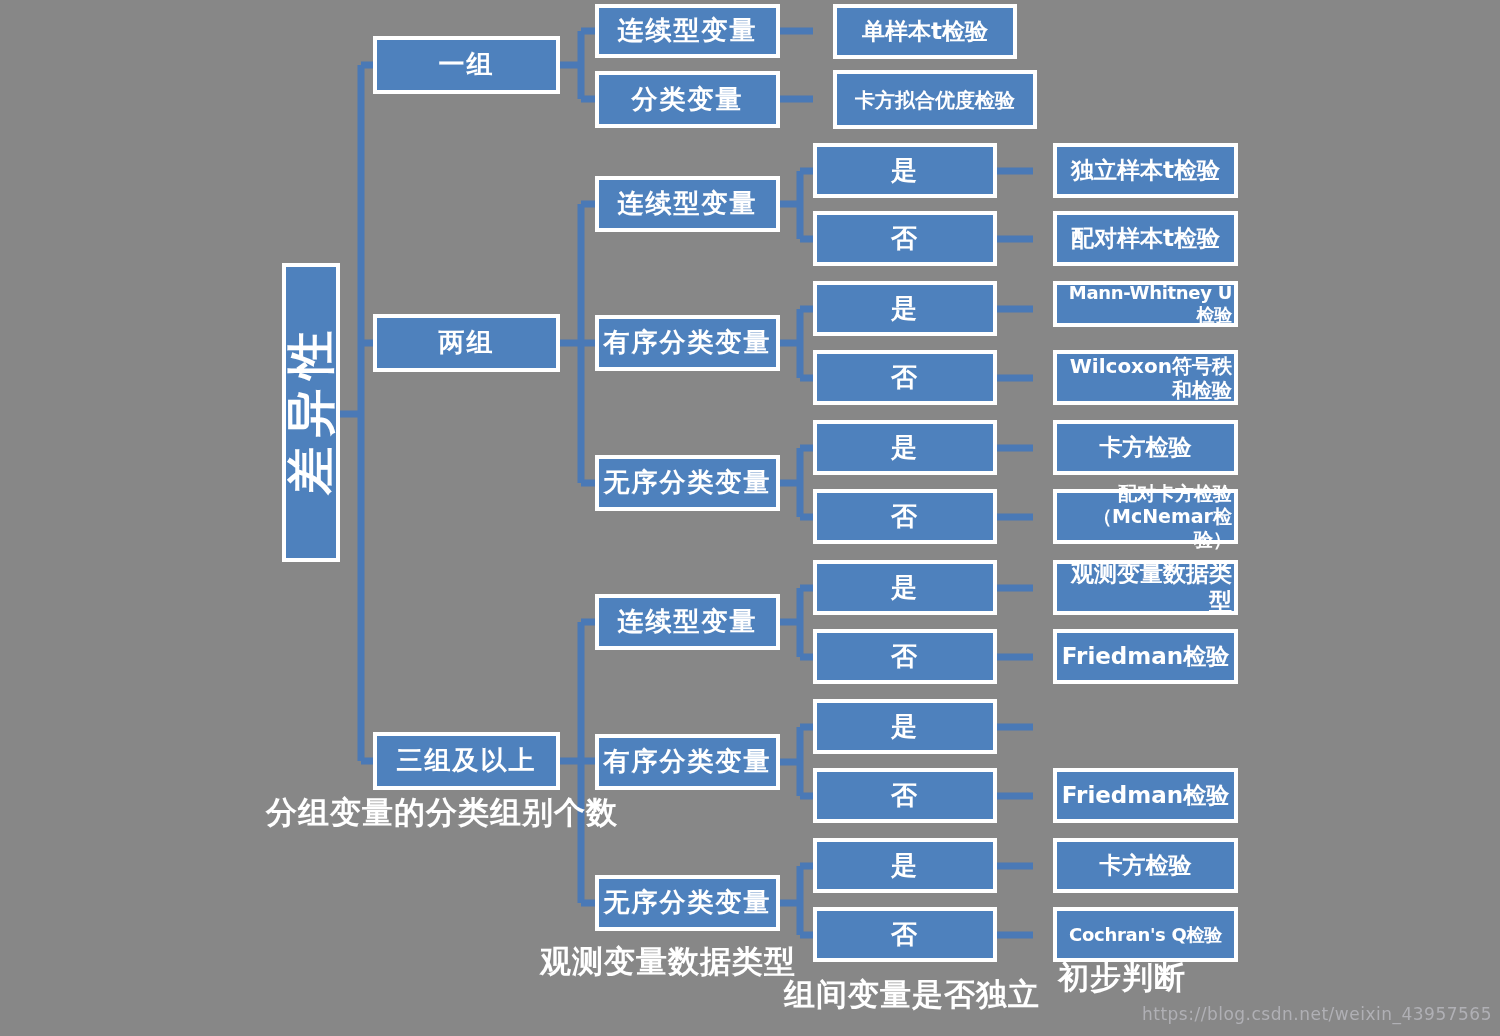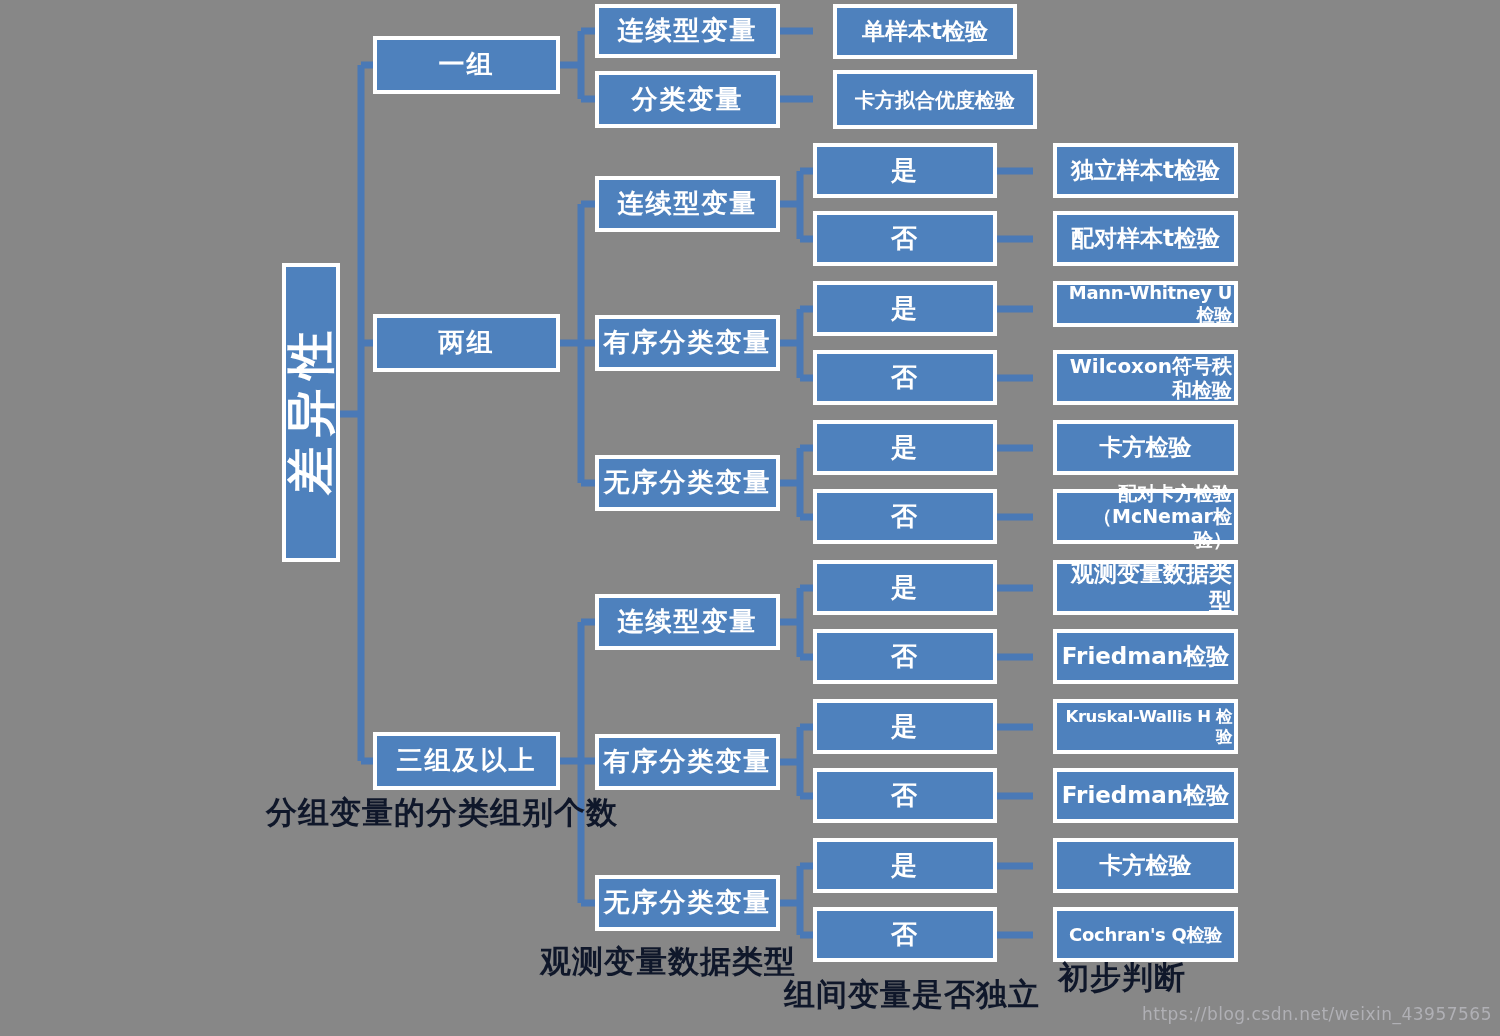--- a/index.html
+++ b/index.html
@@ -32,21 +32,21 @@
   .t16  { font-size:16.5px; letter-spacing:-0.4px; }
   .root-box { font-size:48px; }
   .root-box span {
     transform:rotate(-90deg);
     white-space:nowrap;
     letter-spacing:10px;
     text-indent:10px;
   }
   .caption {
     position:absolute;
-    color:#0f172a;
+    color:#ffffff;
     font-weight:bold;
     font-size:31px;
     letter-spacing:1px;
     white-space:nowrap;
   }
   .watermark {
     position:absolute;
     right:8px;
     top:1004px;
     color:#b0b0b5;
@@ -111,21 +111,20 @@
   <div class="node cjk" style="left:813px;top:907px;width:184px;height:55px;">否</div>
 
   <div class="node test" style="left:1033px;top:143px;width:185px;height:55px;">独立样本t检验</div>
   <div class="node test" style="left:1033px;top:211px;width:185px;height:55px;">配对样本t检验</div>
   <div class="node test t18" style="left:1033px;top:281px;width:185px;height:46px;">Mann-Whitney U 检验</div>
   <div class="node test t20" style="left:1033px;top:350px;width:185px;height:55px;">Wilcoxon符号秩和检验</div>
   <div class="node test" style="left:1033px;top:420px;width:185px;height:55px;">卡方检验</div>
   <div class="node test t19" style="left:1033px;top:489px;width:185px;height:55px;">配对卡方检验（McNemar检验）</div>
   <div class="node test" style="left:1033px;top:560px;width:185px;height:55px;">观测变量数据类型</div>
   <div class="node test" style="left:1033px;top:629px;width:185px;height:55px;">Friedman检验</div>
-  <div class="node test t16" style="left:1033px;top:699px;width:185px;height:55px;">Kruskal-Wallis H 检验</div>
   <div class="node test" style="left:1033px;top:768px;width:185px;height:55px;">Friedman检验</div>
   <div class="node test" style="left:1033px;top:838px;width:185px;height:55px;">卡方检验</div>
   <div class="node test t18" style="left:1033px;top:907px;width:185px;height:55px;">Cochran's Q检验</div>
 
   <div class="caption" style="left:266px;top:792px;">分组变量的分类组别个数</div>
   <div class="caption" style="left:540px;top:941px;">观测变量数据类型</div>
   <div class="caption" style="left:784px;top:974px;">组间变量是否独立</div>
   <div class="caption" style="left:1058px;top:957px;">初步判断</div>
 
   <div class="watermark">https://blog.csdn.net/weixin_43957565</div>

